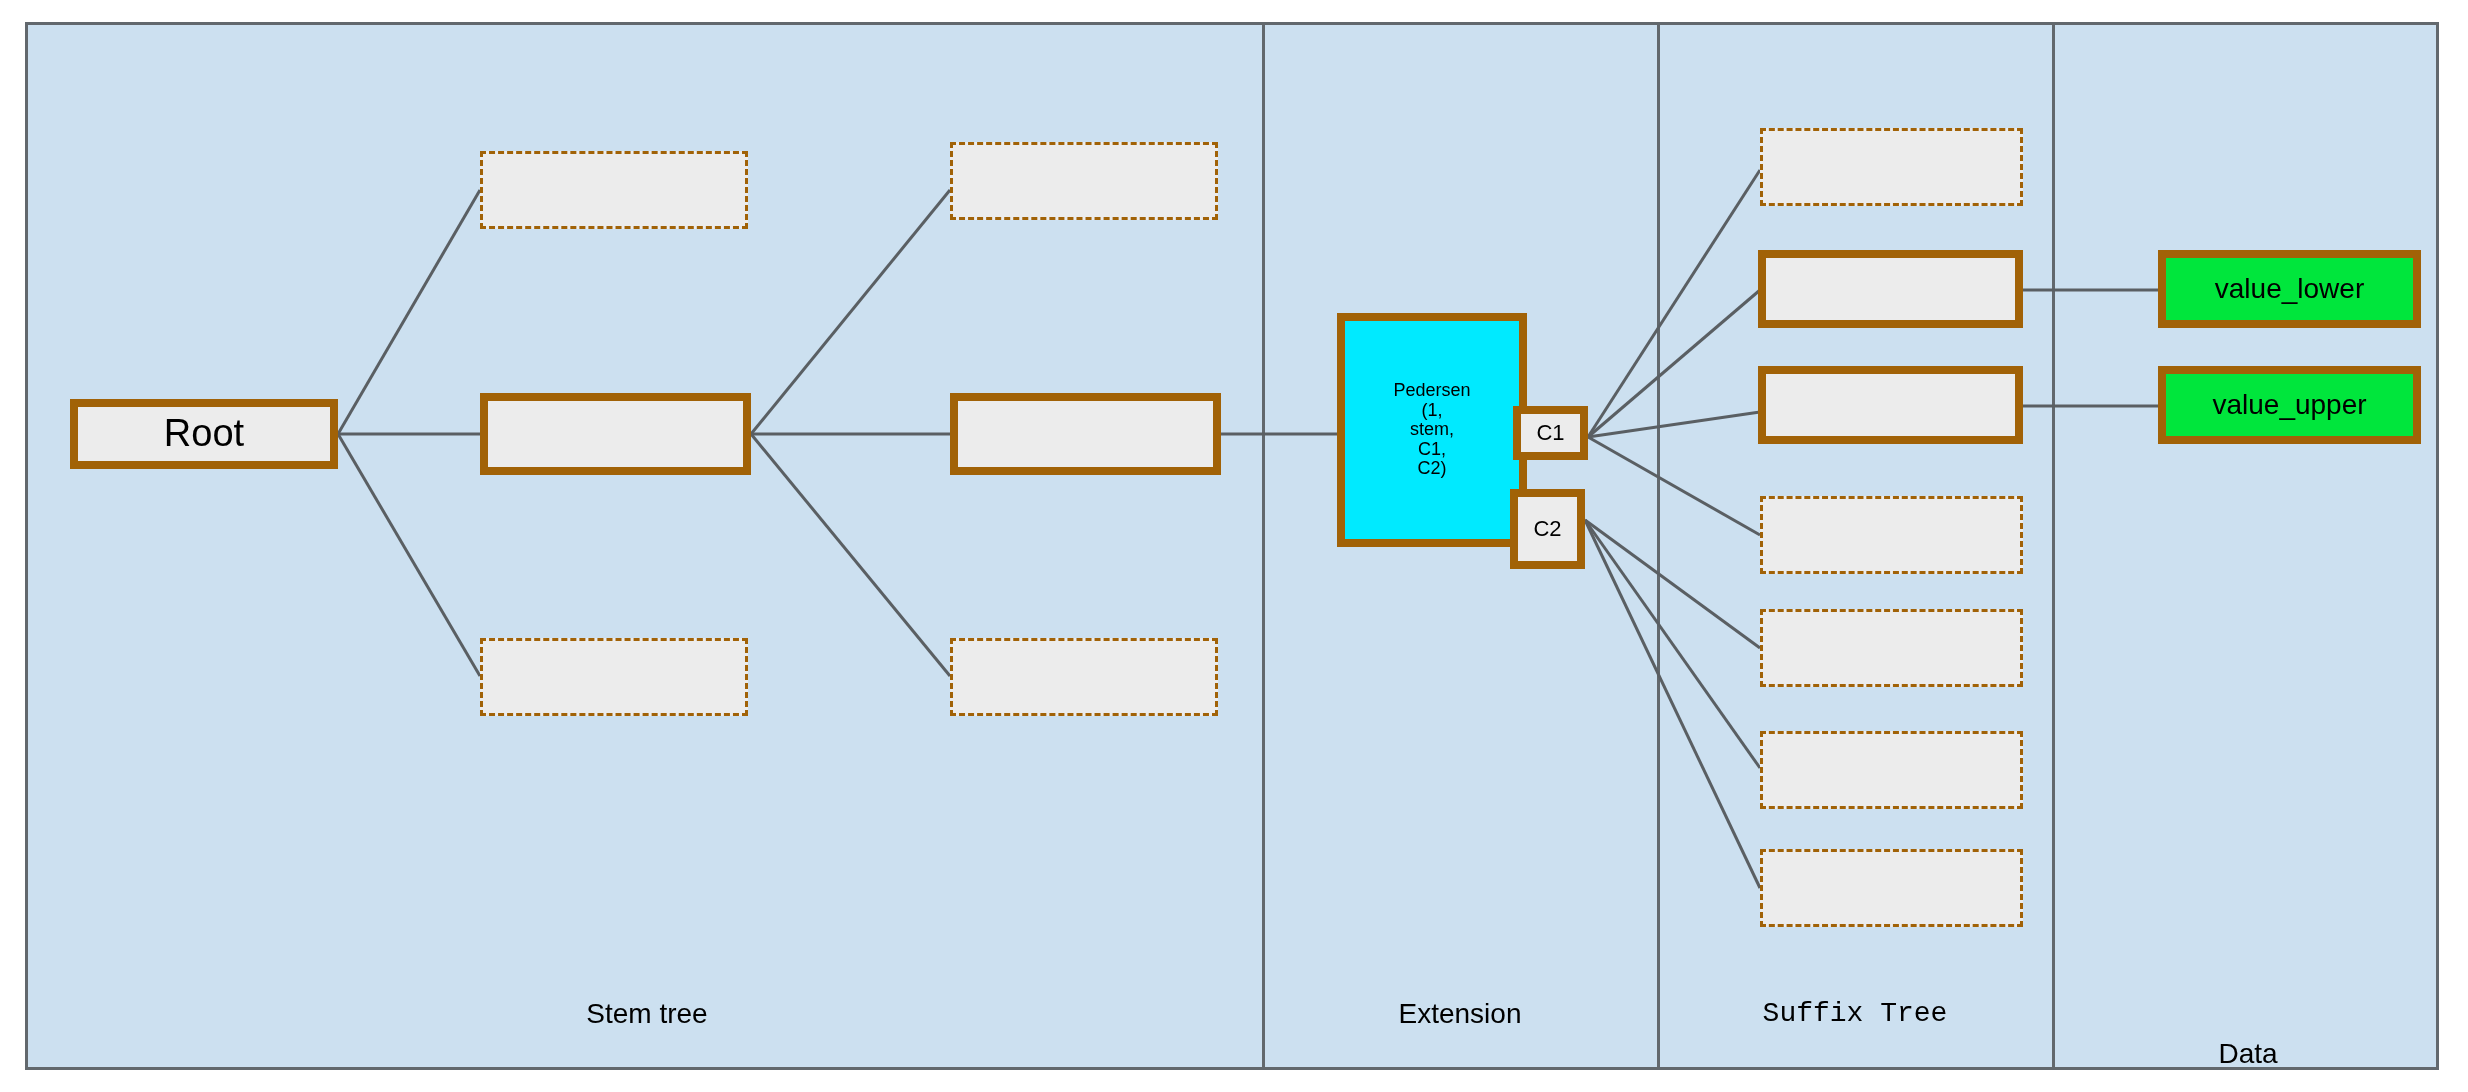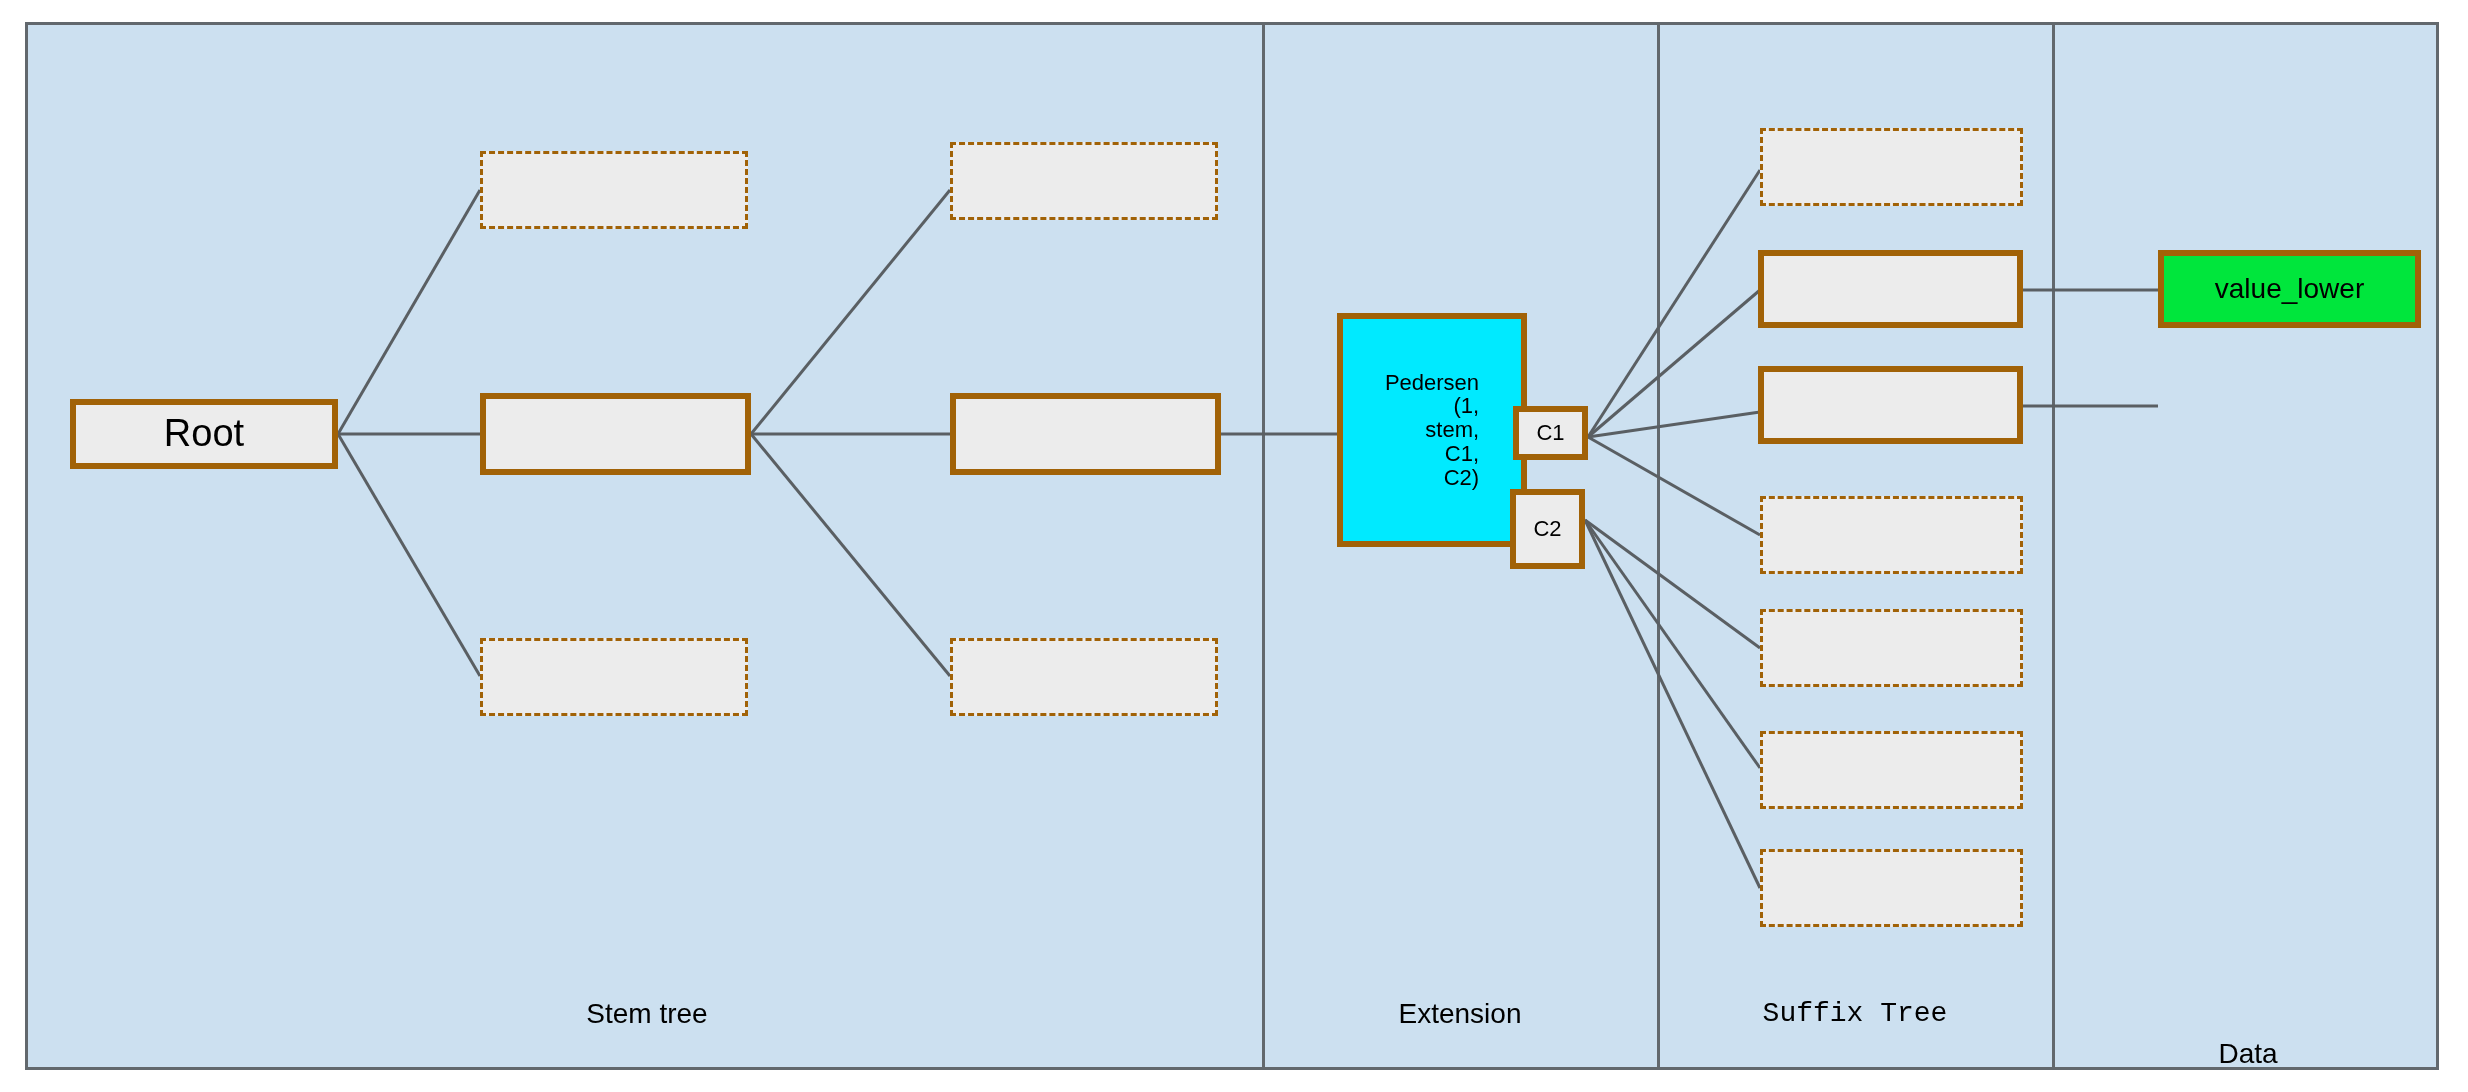--- a/index.html
+++ b/index.html
@@ -38,21 +38,21 @@
     top: 0;
     width: 2468px;
     height: 1092px;
     pointer-events: none;
     overflow: visible;
   }
   .node {
     position: absolute;
     box-sizing: border-box;
     background: #ececec;
-    border: 6px solid #a16207;
+    border: 8px solid #a16207;
     display: flex;
     align-items: center;
     justify-content: center;
     text-align: center;
     color: #000000;
     line-height: 1.08;
   }
   .node.dashed {
     border-style: dashed;
     border-width: 3px;
@@ -69,21 +69,21 @@
   }
   .zone-label {
     position: absolute;
     color: #000000;
     font-size: 28px;
     text-align: center;
     white-space: nowrap;
     transform: translateX(-50%);
   }
   .root-label { font-size: 38px; }
-  .ped-label  { font-size: 22px; text-align: right; }
+  .ped-label  { font-size: 18px; }
   .c-label    { font-size: 22px; }
   .val-label  { font-size: 28px; }
 </style>
 </head>
 <body>
 
 <div id="stage">
 
   <div id="frame"></div>
 
@@ -187,19 +187,22 @@
   </div>
 
   <div class="node dashed" style="left:1760px; top:849px; width:263px; height:78px;">
     <span class="nlabel"></span>
   </div>
 
   <div class="node green val-label" style="left:2158px; top:250px; width:263px; height:78px;">
     <span class="nlabel">value_lower</span>
   </div>
 
+  <div class="node green val-label" style="left:2158px; top:366px; width:263px; height:78px;">
+    <span class="nlabel">value_upper</span>
+  </div>
 
   <div class="zone-label" style="left:647px; top:998px;">Stem tree</div>
   <div class="zone-label" style="left:1460px; top:998px;text-align:right;">Extension</div>
   <div class="zone-label" style="left:1855px; top:998px;font-family:Liberation Mono, monospace;">Suffix Tree</div>
   <div class="zone-label" style="left:2248px; top:998px;margin-top:40px;">Data</div>
 
 </div>
 
 </body></html>

